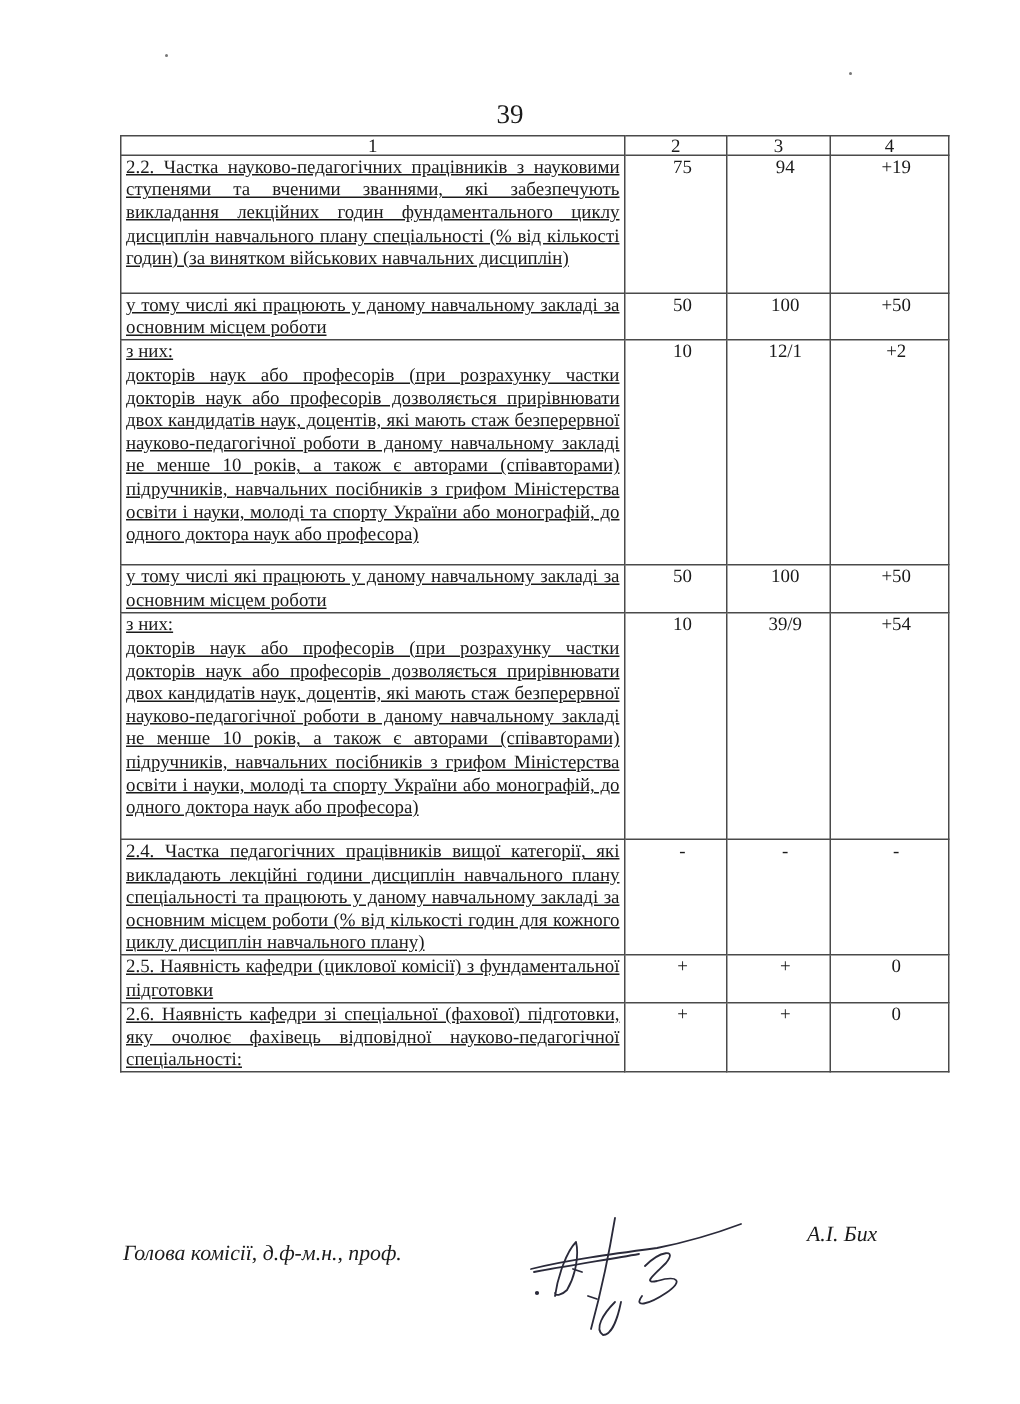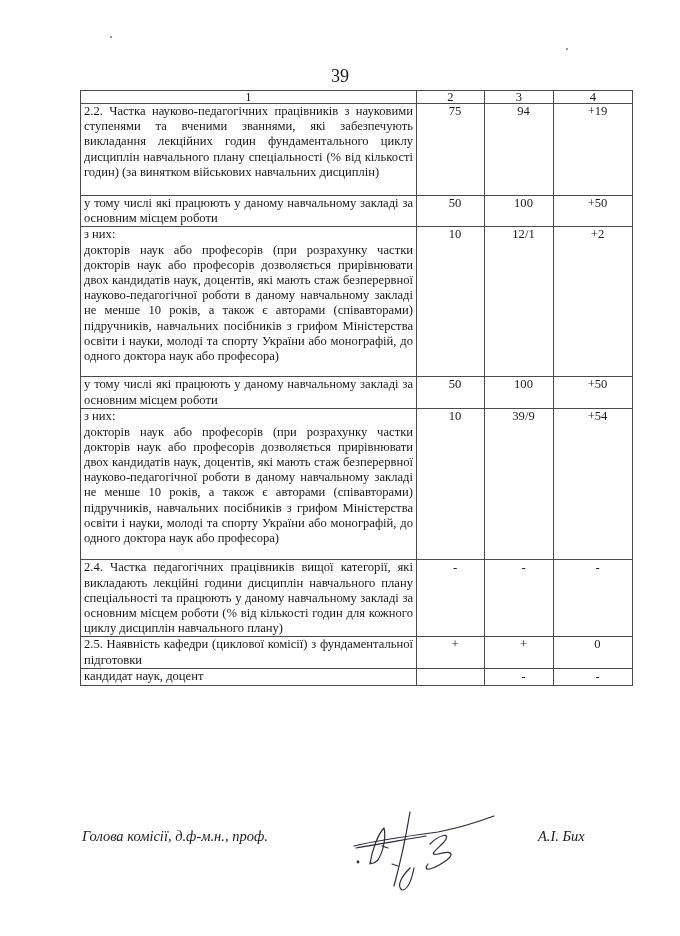--- a/index.html
+++ b/index.html
@@ -34,20 +34,21 @@
     line-height: 15.2px;
   }
   table.criteria td {
     border: 1px solid #4a4a4a;
     vertical-align: top;
     padding: 0 3px 0 3px;
   }
   table.criteria td.desc {
     text-align: justify;
     text-align-last: left;
+    text-decoration: underline;
   }
   table.criteria td.num {
     text-align: center;
     padding-left: 12px;
   }
   table.criteria tr.header td {
     text-align: center;
     height: 12px;
     line-height: 12px;
   }
@@ -64,21 +65,21 @@
     font-size: 14.5px;
   }
   .footer .signer-title {
     position: absolute;
     left: 0;
     top: 13px;
   }
   .footer .signer-name {
     position: absolute;
     left: 456px;
-    top: 13px;
+    top: 0;
   }
   .signature {
     position: absolute;
     left: 348px;
     top: 806px;
     width: 150px;
     height: 86px;
   }
   .speck {
     position: absolute;
@@ -157,28 +158,28 @@
       <td class="num">-</td>
     </tr>
 
     <tr style="height:31px">
       <td class="desc">2.5. Наявність кафедри (циклової комісії) з фундаментальної підготовки</td>
       <td class="num">+</td>
       <td class="num">+</td>
       <td class="num">0</td>
     </tr>
 
-
-
-    <tr style="height:17px">
-      <td class="desc">кандидат наук, доцент</td>
-      <td class="num"></td>
-      <td class="num">-</td>
-      <td class="num">-</td>
-    </tr>
+    <tr style="height:46px">
+      <td class="desc">2.6. Наявність кафедри зі спеціальної (фахової) підготовки, яку очолює фахівець відповідної науково-педагогічної спеціальності:</td>
+      <td class="num">+</td>
+      <td class="num">+</td>
+      <td class="num">0</td>
+    </tr>
+
+
   </tbody>
 </table>
 
 <div class="footer">
   <span class="signer-title">Голова комісії, д.ф-м.н., проф.</span>
   <span class="signer-name">А.І. Бих</span>
 </div>
 
 <svg class="signature" viewBox="0 0 150 86" fill="none" stroke="#2a2a3a" stroke-width="1.2" stroke-linecap="round" stroke-linejoin="round">
 

